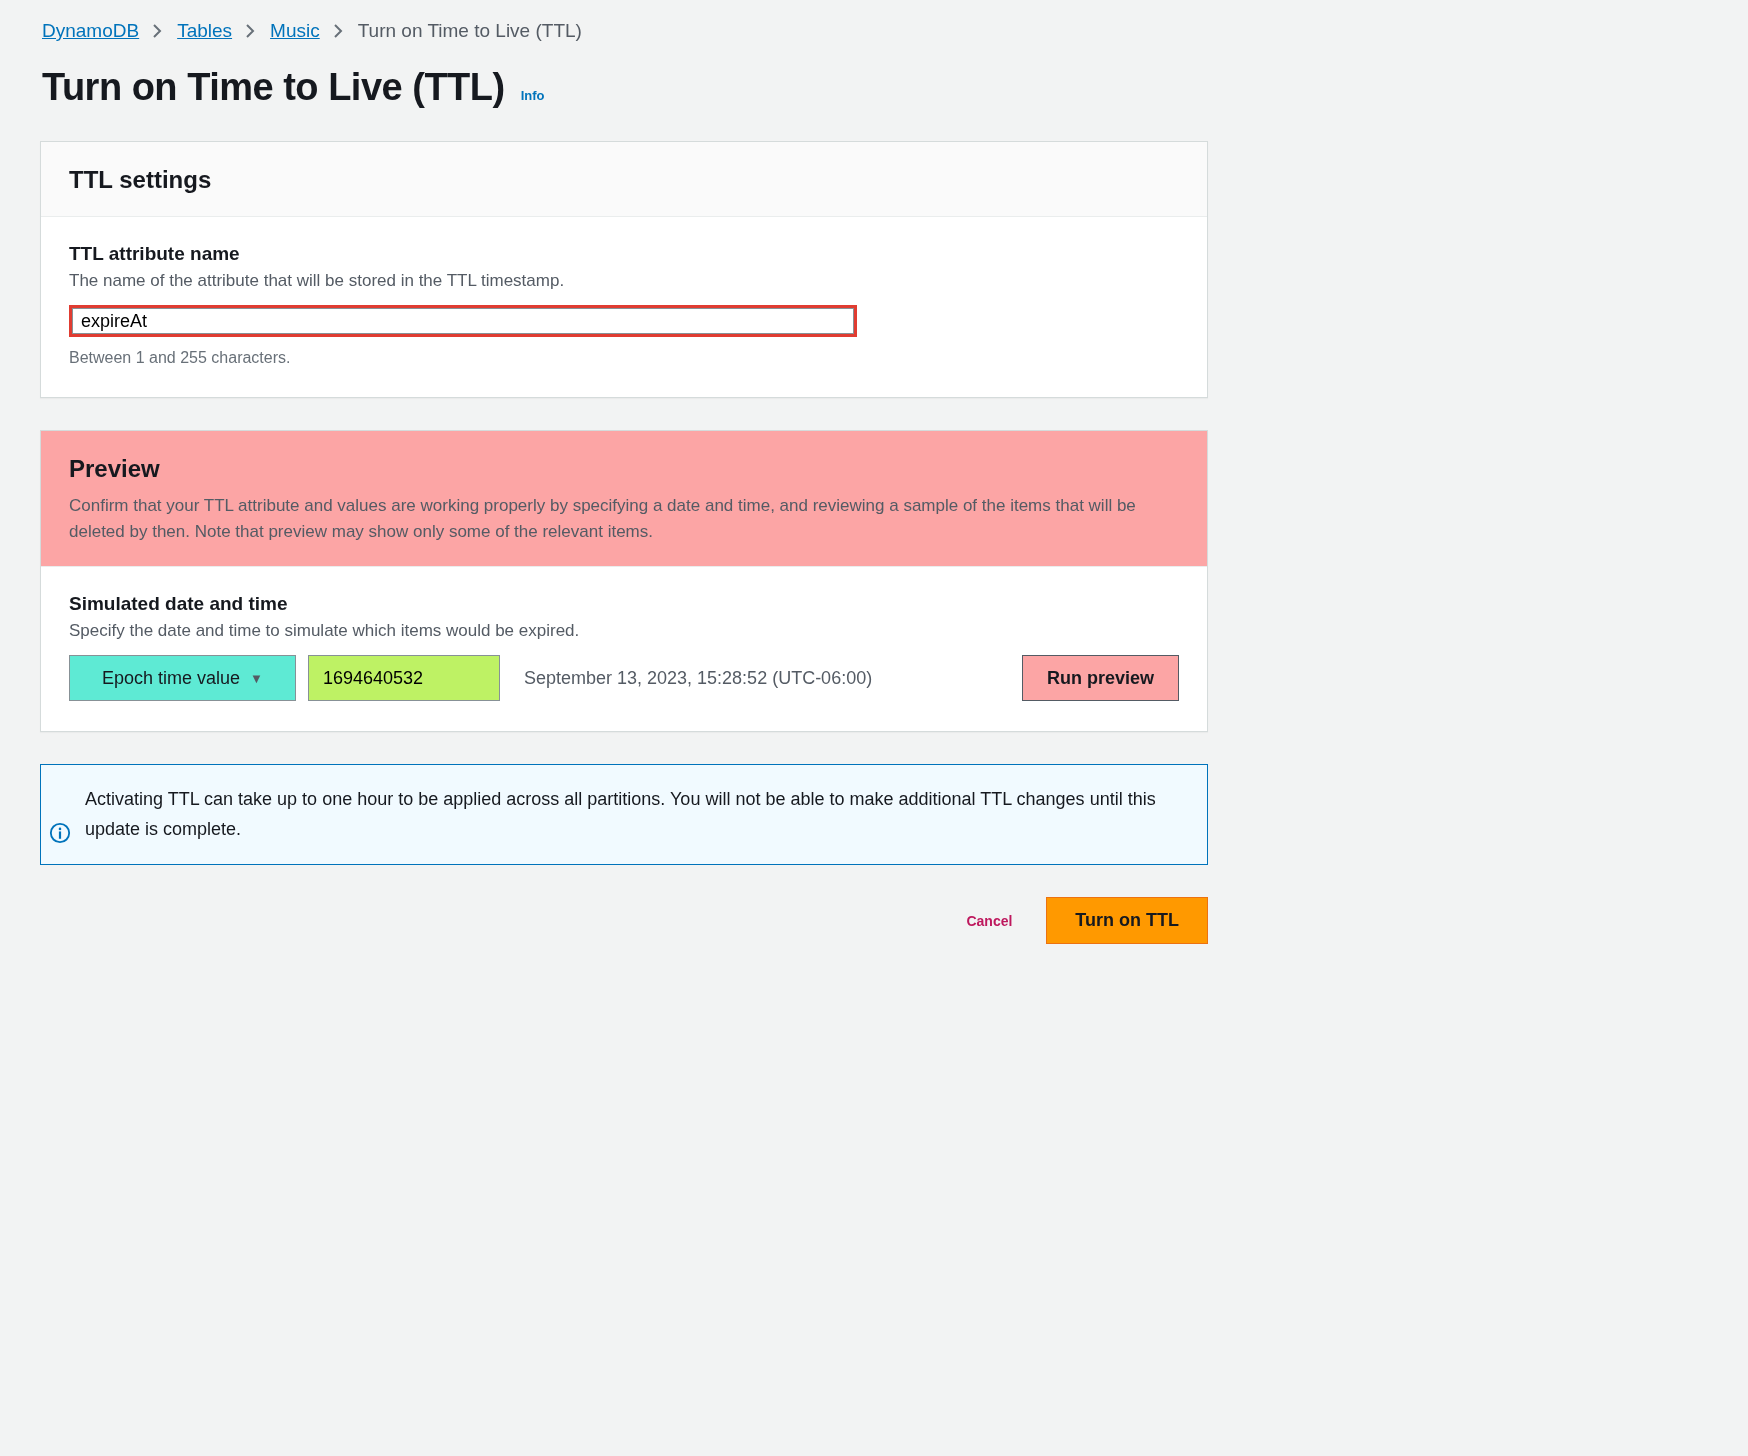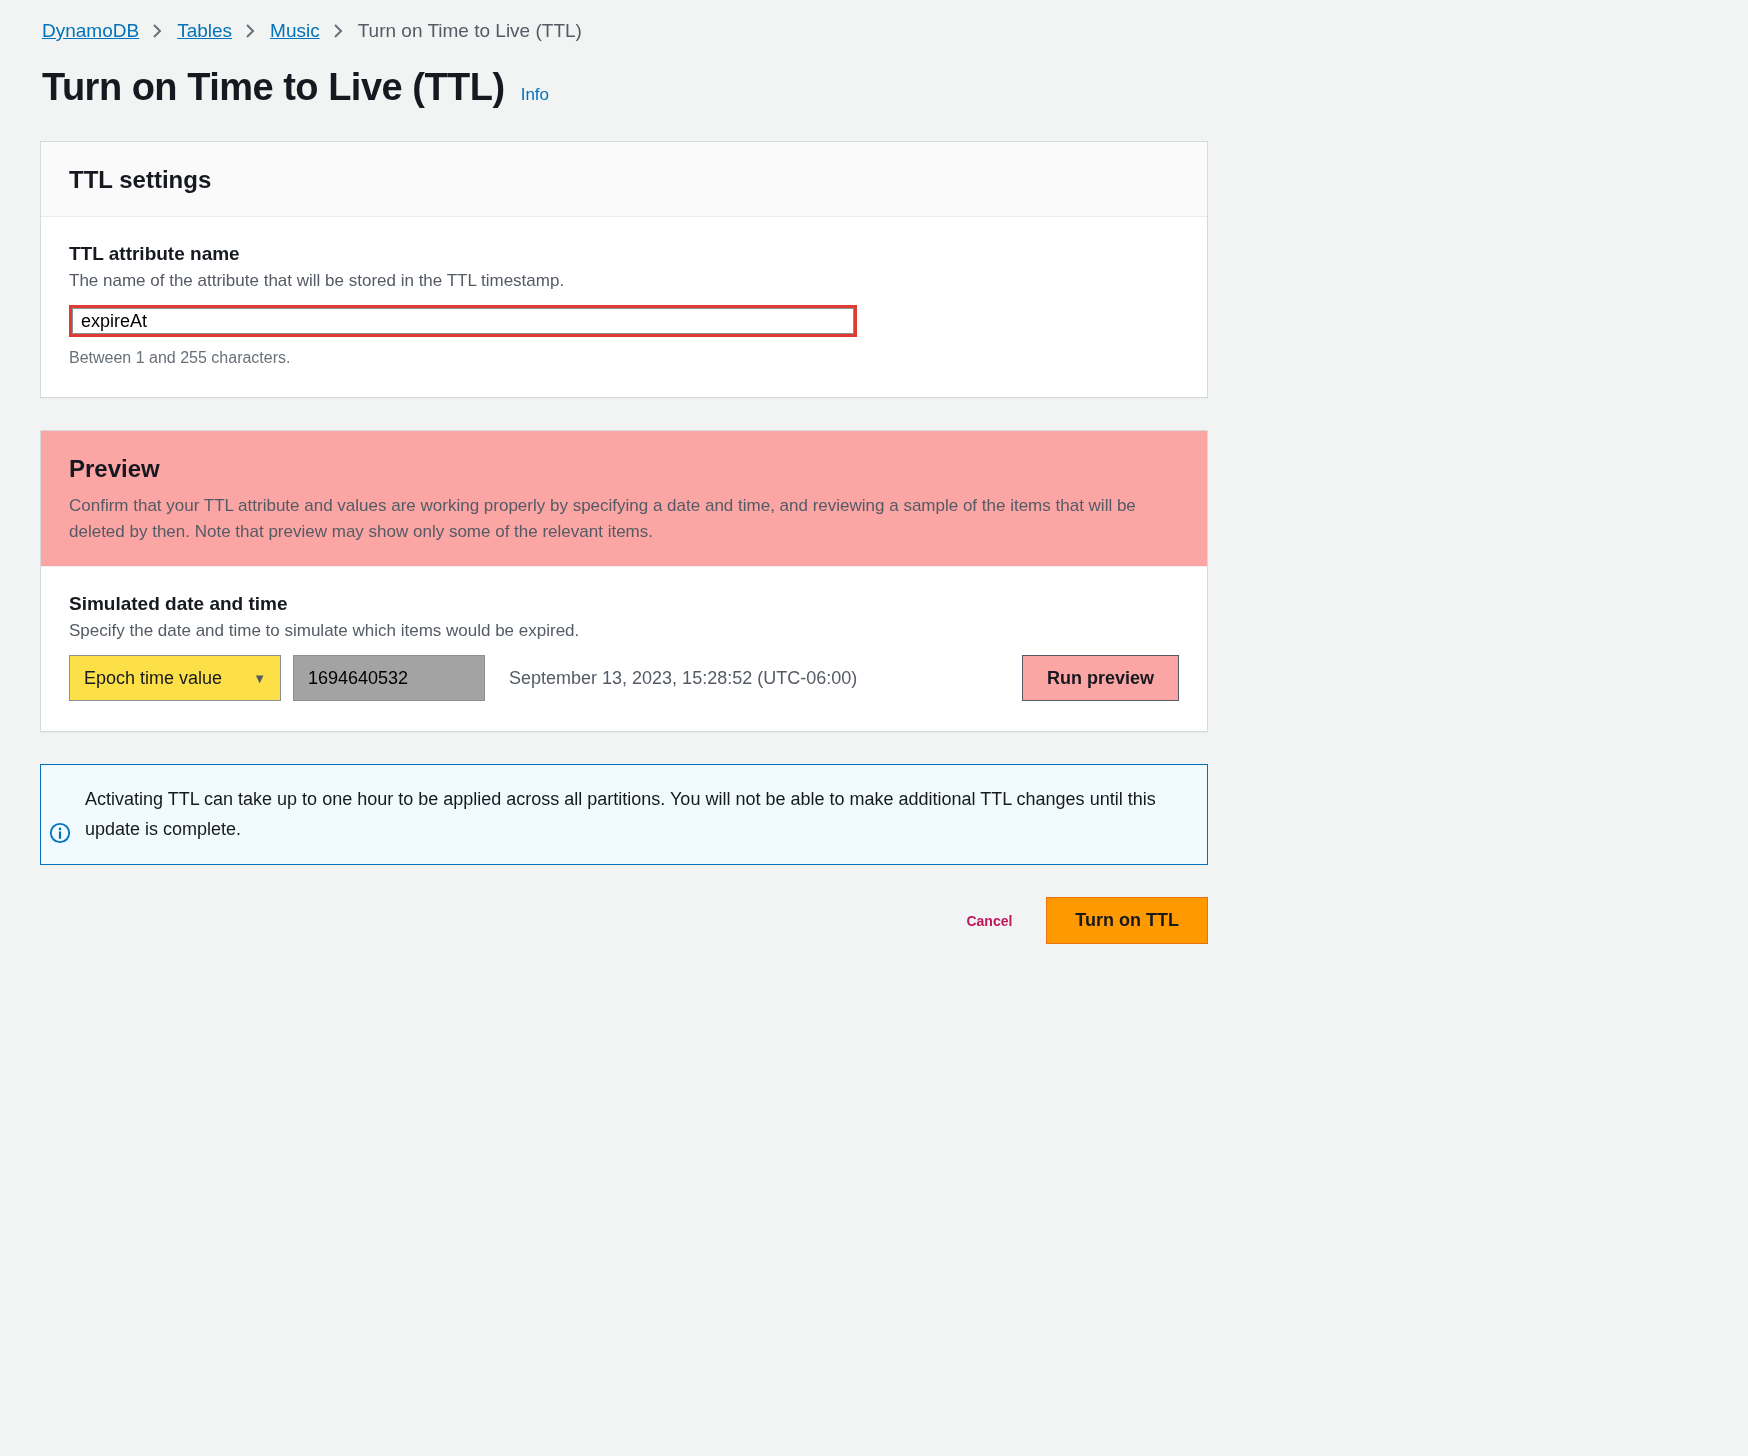--- a/index.html
+++ b/index.html
@@ -27,21 +27,21 @@
 
     
     .page-header {
       display: flex;
       align-items: baseline;
       gap: 16px;
       margin-bottom: 32px;
       padding-left: 2px;
     }
     .page-title { font-size: 38px; font-weight: 700; letter-spacing: -0.5px; }
-    .info-link { font-size: 17px; color: #0073bb; text-decoration: none; font-weight: 400; }
+    .info-link { font-size: 13px; color: #0073bb; text-decoration: none; font-weight: 700; }
 
     
     .panel {
       background: #fff;
       border: 1px solid #d5dbdb;
       margin-bottom: 32px;
       box-shadow: 0 1px 1px rgba(0,0,0,0.03);
     }
     .panel-header {
       padding: 24px 28px 22px 28px;
@@ -74,34 +74,34 @@
     }
 
     
     .sim-row { display: flex; align-items: center; gap: 12px; }
     .select-box {
       display: flex;
       align-items: center;
       justify-content: space-between;
       border: 1px solid #879196;
       height: 46px;
-      padding: 0 14px;
+      padding: 0 32px;
       font-size: 18px;
       min-width: 212px;
-      background: #fde047;
+      background: #5eead4;
       cursor: pointer;
     }
     .caret { font-size: 13px; color: #545b64; margin-left: 10px; }
     .epoch-input {
       border: 1px solid #879196;
       height: 46px;
       padding: 0 14px;
       font-size: 18px;
       width: 192px;
-      background: #a3a3a3;
+      background: #bef264;
     }
     .sim-resolved { font-size: 18px; color: #545b64; margin-left: 12px; }
     .spacer { flex: 1; }
     .run-preview-btn {
       border: 1px solid #545b64;
       background: #fca5a5;
       height: 46px;
       padding: 0 24px;
       font-size: 18px;
       font-weight: 700;

